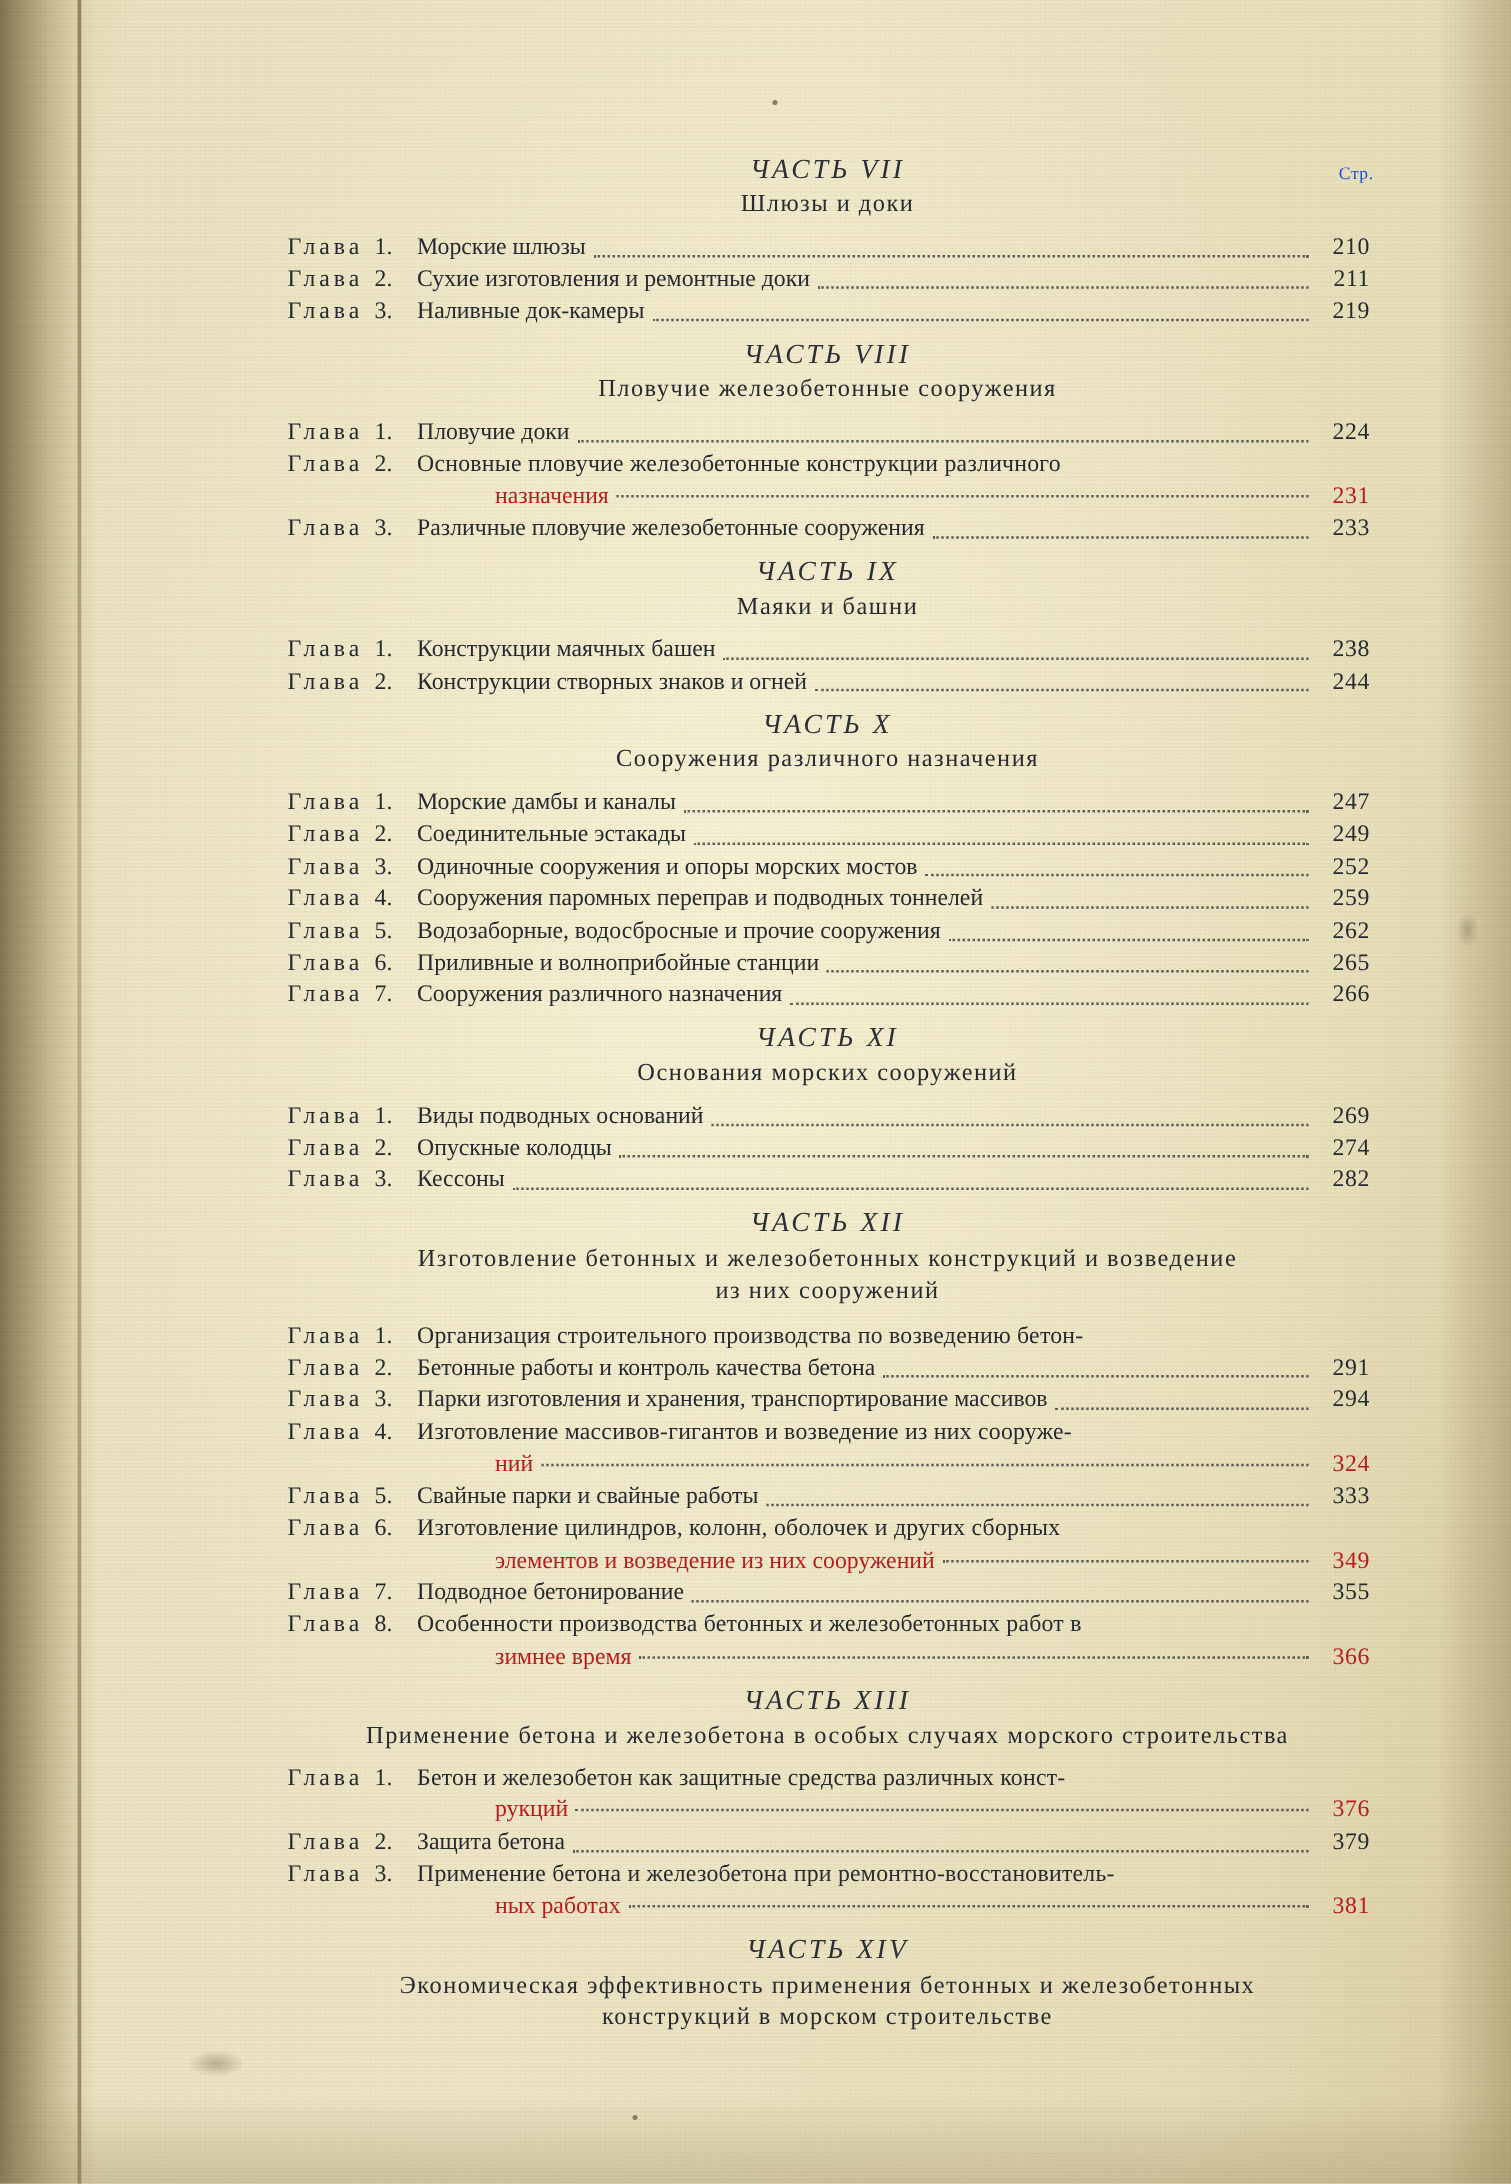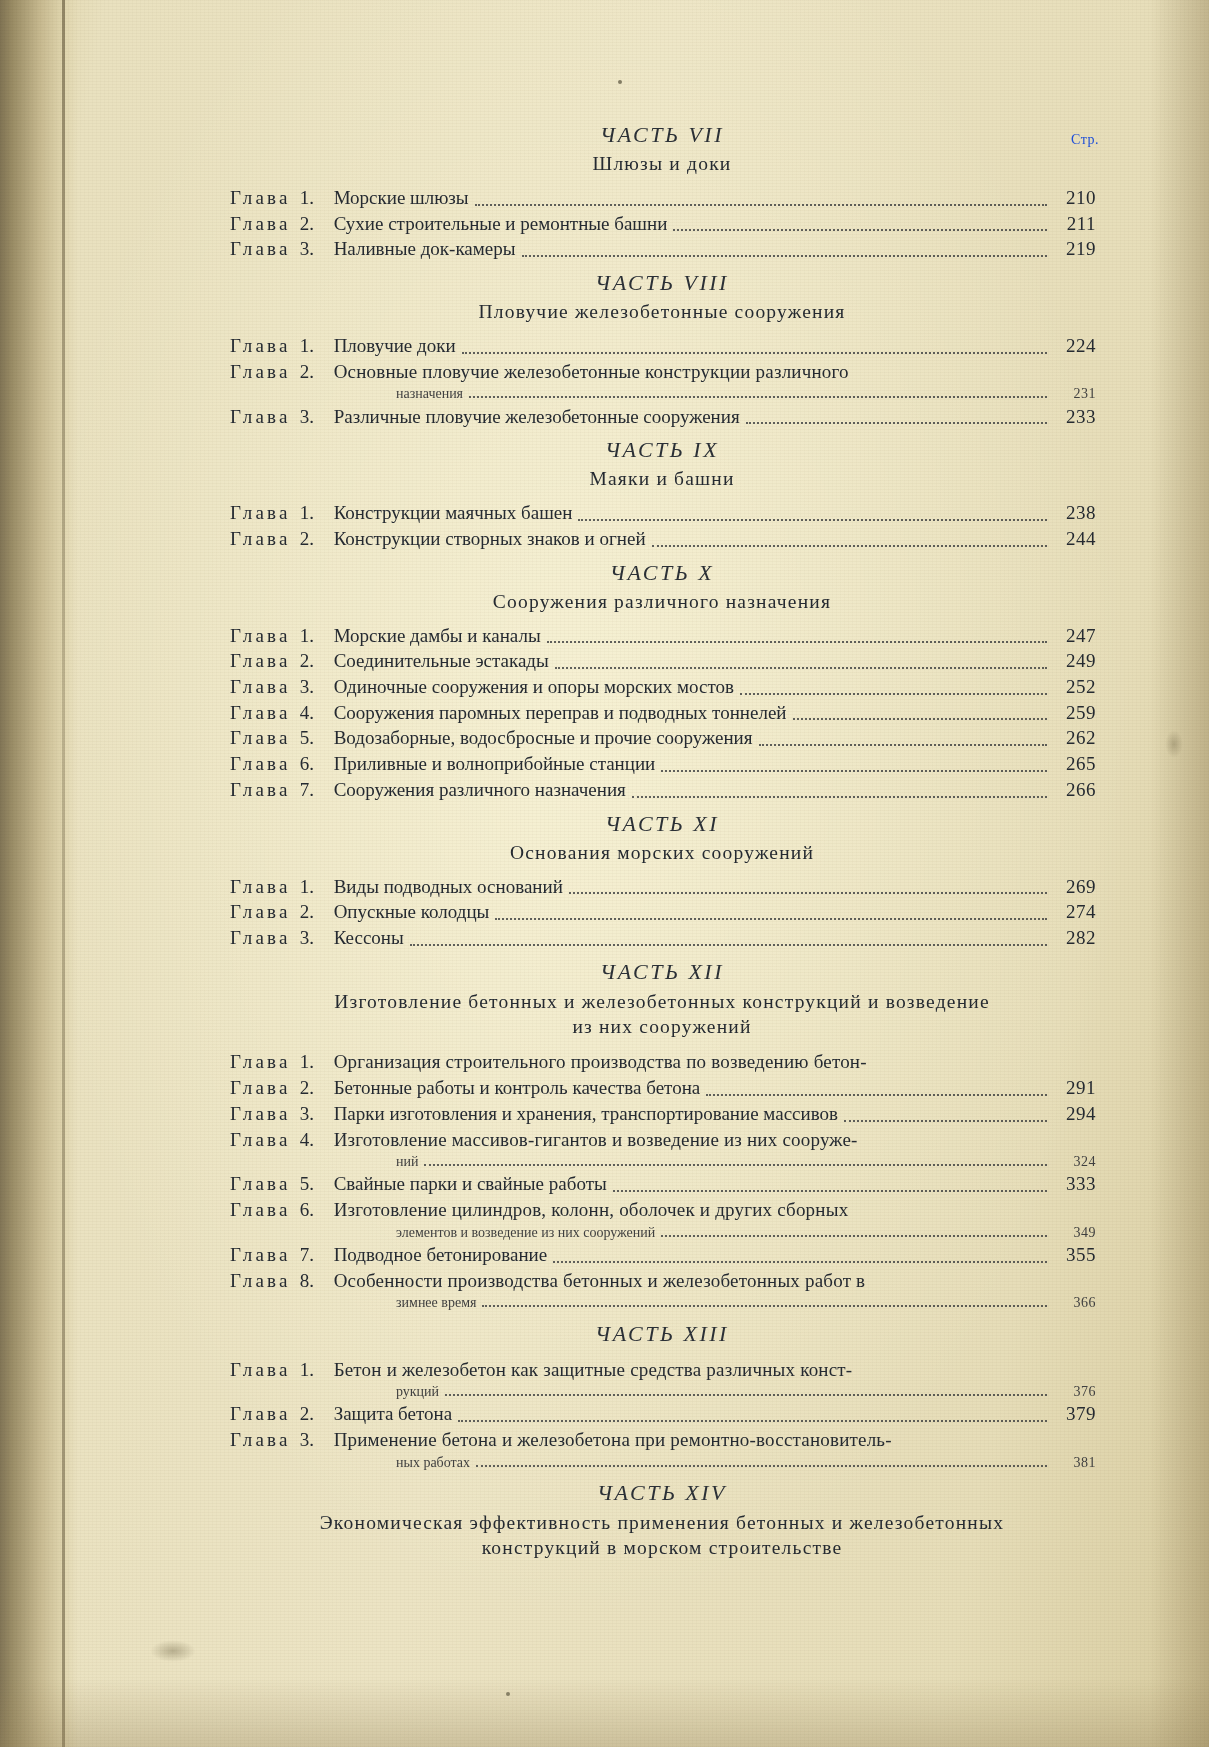--- a/index.html
+++ b/index.html
@@ -146,23 +146,23 @@
   .pg {
     flex:0 0 auto;
     width:44px;
     text-align:right;
     letter-spacing:.5px;
   }
 
   
   .cont {
     display:flex;
-    font-size:14px;
+    font-size:19px;
     line-height:1.30;
-    color:#404040;
+    color:#b91c1c;
     margin-bottom:1px;
   }
   .cont .spacer { flex:0 0 auto; width:168px; }
   .cont .ct { flex:0 1 auto; white-space:nowrap; }
 
   
   .row.nowrapleader .ch-title { flex:1 1 auto; }
   .row.nowrapleader .pg { width:0; }
 
   .bottom-dot {
@@ -203,21 +203,21 @@
           <div class="row">
             <span class="ch-word">Глава</span>
             <span class="ch-num">1.</span>
             <span class="ch-title">Морские шлюзы</span>
             <span class="leader"></span>
             <span class="pg">210</span>
           </div>
           <div class="row">
             <span class="ch-word">Глава</span>
             <span class="ch-num">2.</span>
-            <span class="ch-title">Сухие строительные и ремонтные башни</span>
+            <span class="ch-title">Сухие изготовления и ремонтные доки</span>
             <span class="leader"></span>
             <span class="pg">211</span>
           </div>
           <div class="row">
             <span class="ch-word">Глава</span>
             <span class="ch-num">3.</span>
             <span class="ch-title">Наливные док-камеры</span>
             <span class="leader"></span>
             <span class="pg">219</span>
           </div>
@@ -428,20 +428,21 @@
           <div class="cont">
             <span class="spacer"></span>
             <span class="ct">зимнее время</span>
             <span class="leader"></span>
             <span class="pg">366</span>
           </div>
         </div>
       </div>
       <div class="part-block">
         <div class="part-head">ЧАСТЬ XIII</div>
+        <div class="part-sub">Применение бетона и железобетона в особых случаях морского строительства</div>
         <div class="chapters">
           <div class="row nowrapleader">
             <span class="ch-word">Глава</span>
             <span class="ch-num">1.</span>
             <span class="ch-title justify-wide">Бетон и железобетон как защитные средства различных конст-</span>
             <span class="pg"></span>
           </div>
           <div class="cont">
             <span class="spacer"></span>
             <span class="ct">рукций</span>

